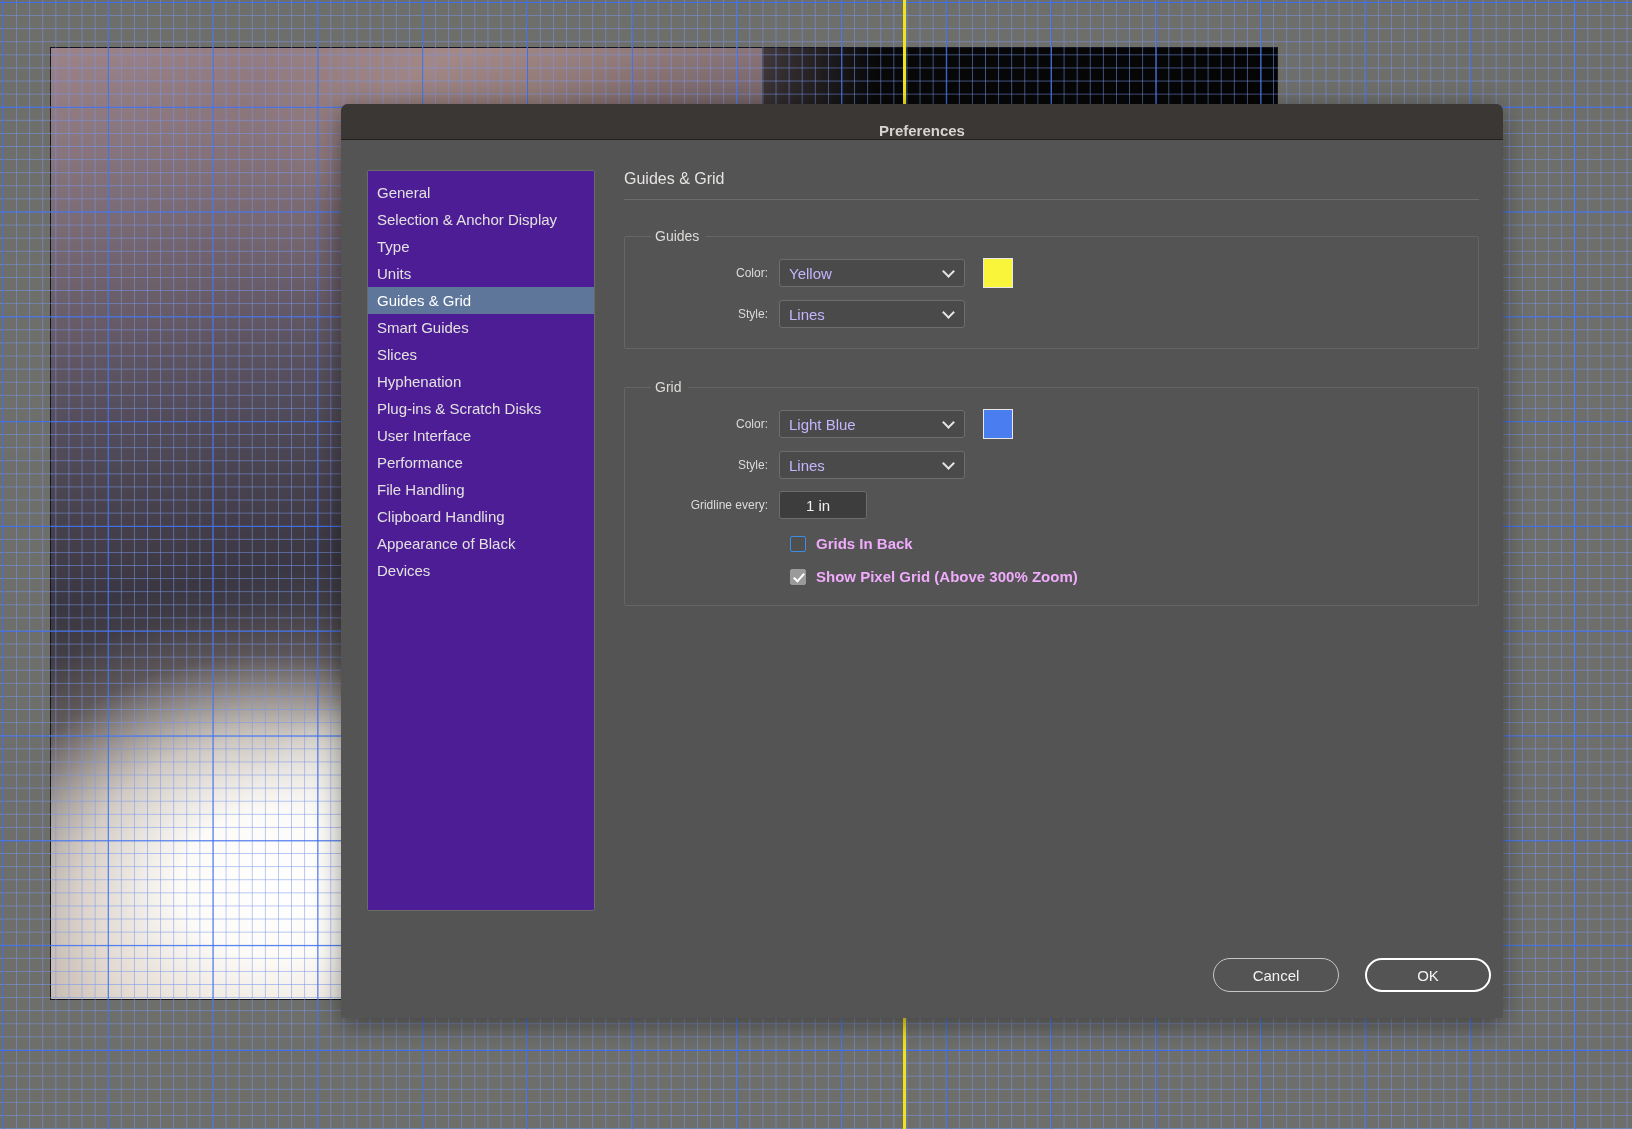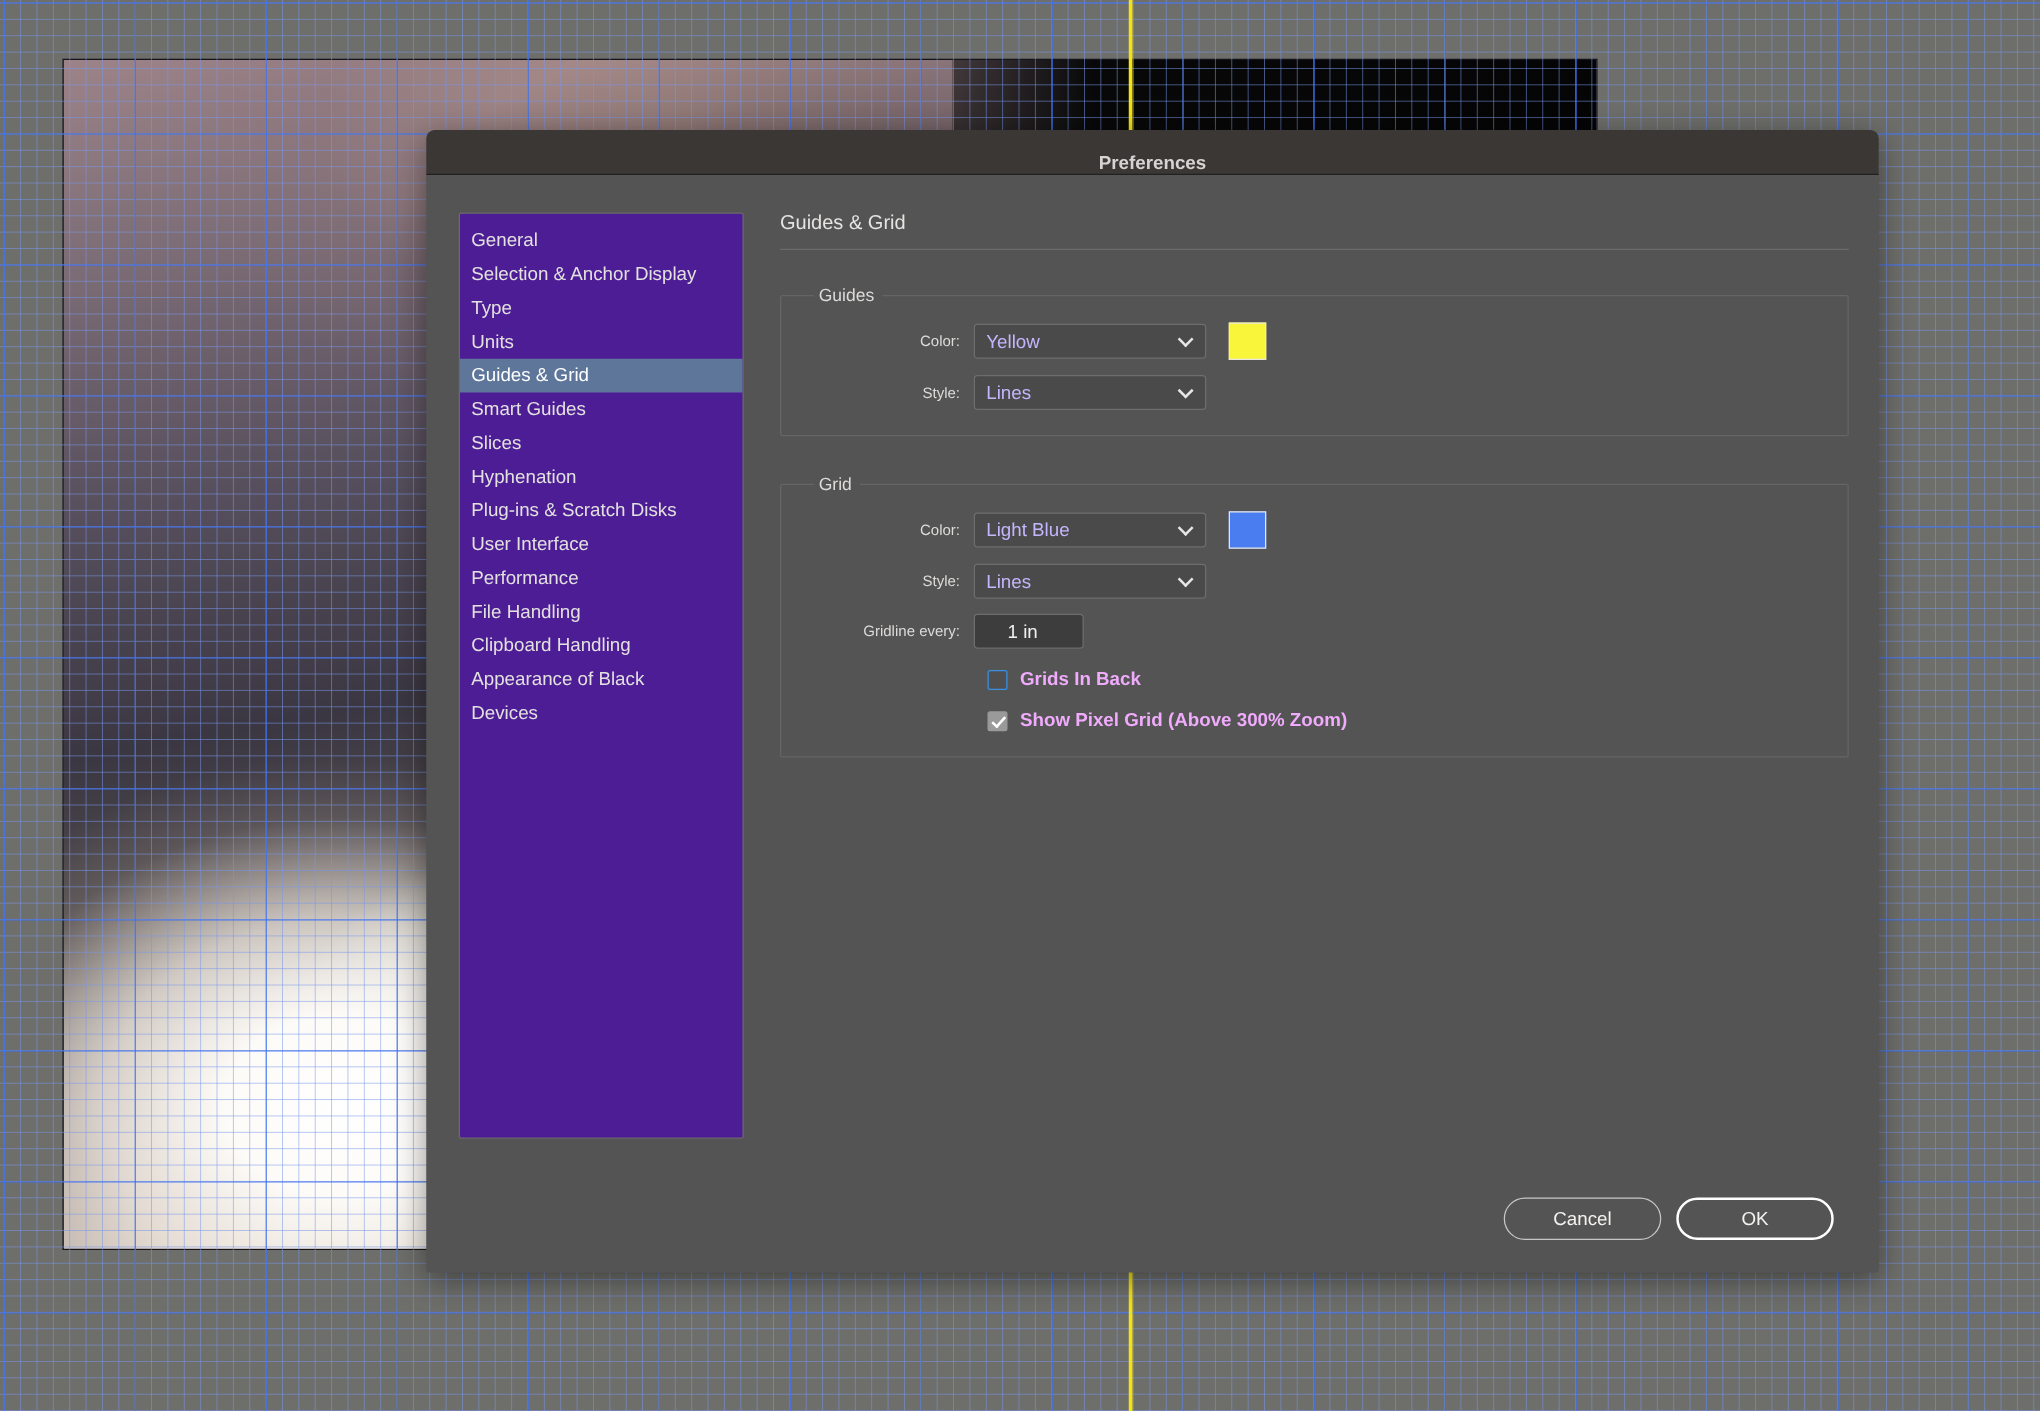--- a/index.html
+++ b/index.html
@@ -230,23 +230,23 @@
   }
   .check-label {
     color: #f0abfc;
     font-size: 15px;
     font-weight: bold;
   }
 
   
   #dialog-footer {
     position: absolute;
-    right: 36px; bottom: 26px;
+    right: 12px; bottom: 26px;
     display: flex;
-    gap: 12px;
+    gap: 26px;
   }
   .dlg-button {
     width: 126px; height: 34px;
     border-radius: 17px;
     background: transparent;
     display: flex; align-items: center; justify-content: center;
     color: #f5f3f1;
     font-size: 15px;
   }
   .dlg-button.cancel { border: 1px solid #c9c7c5; }

